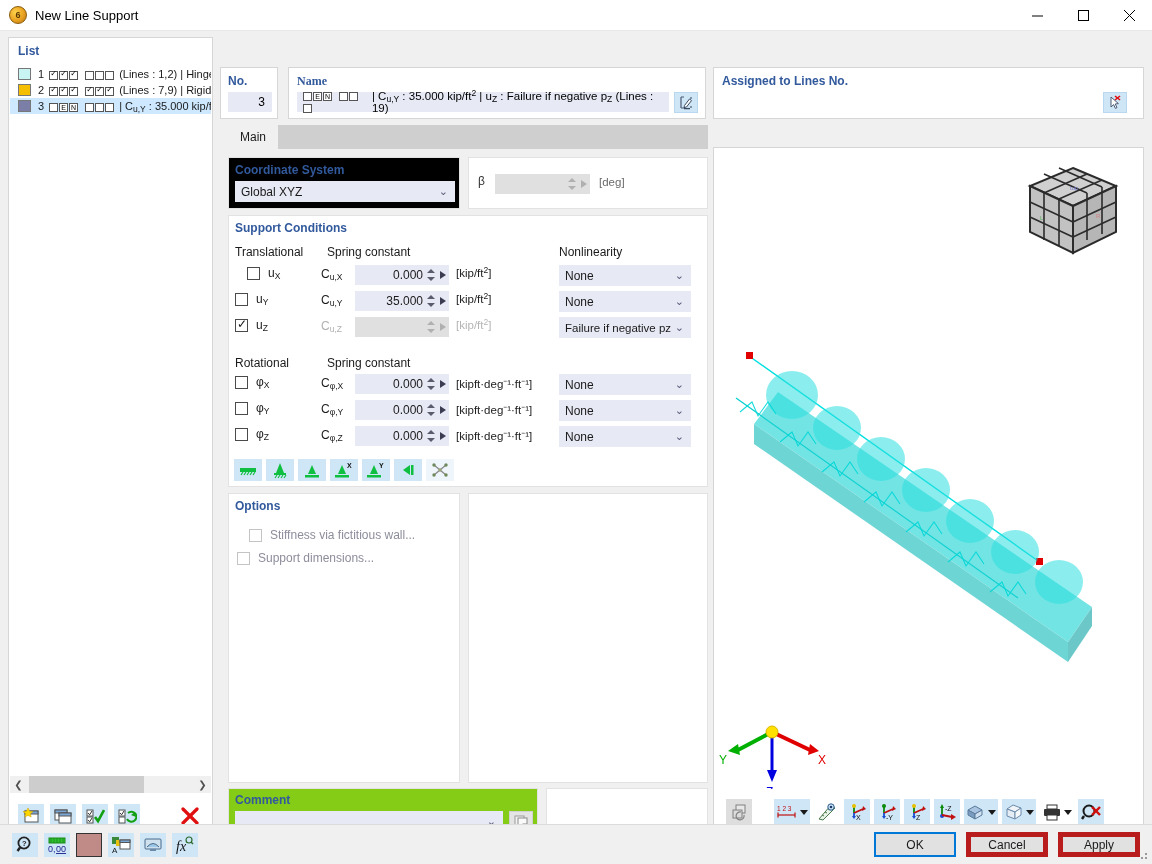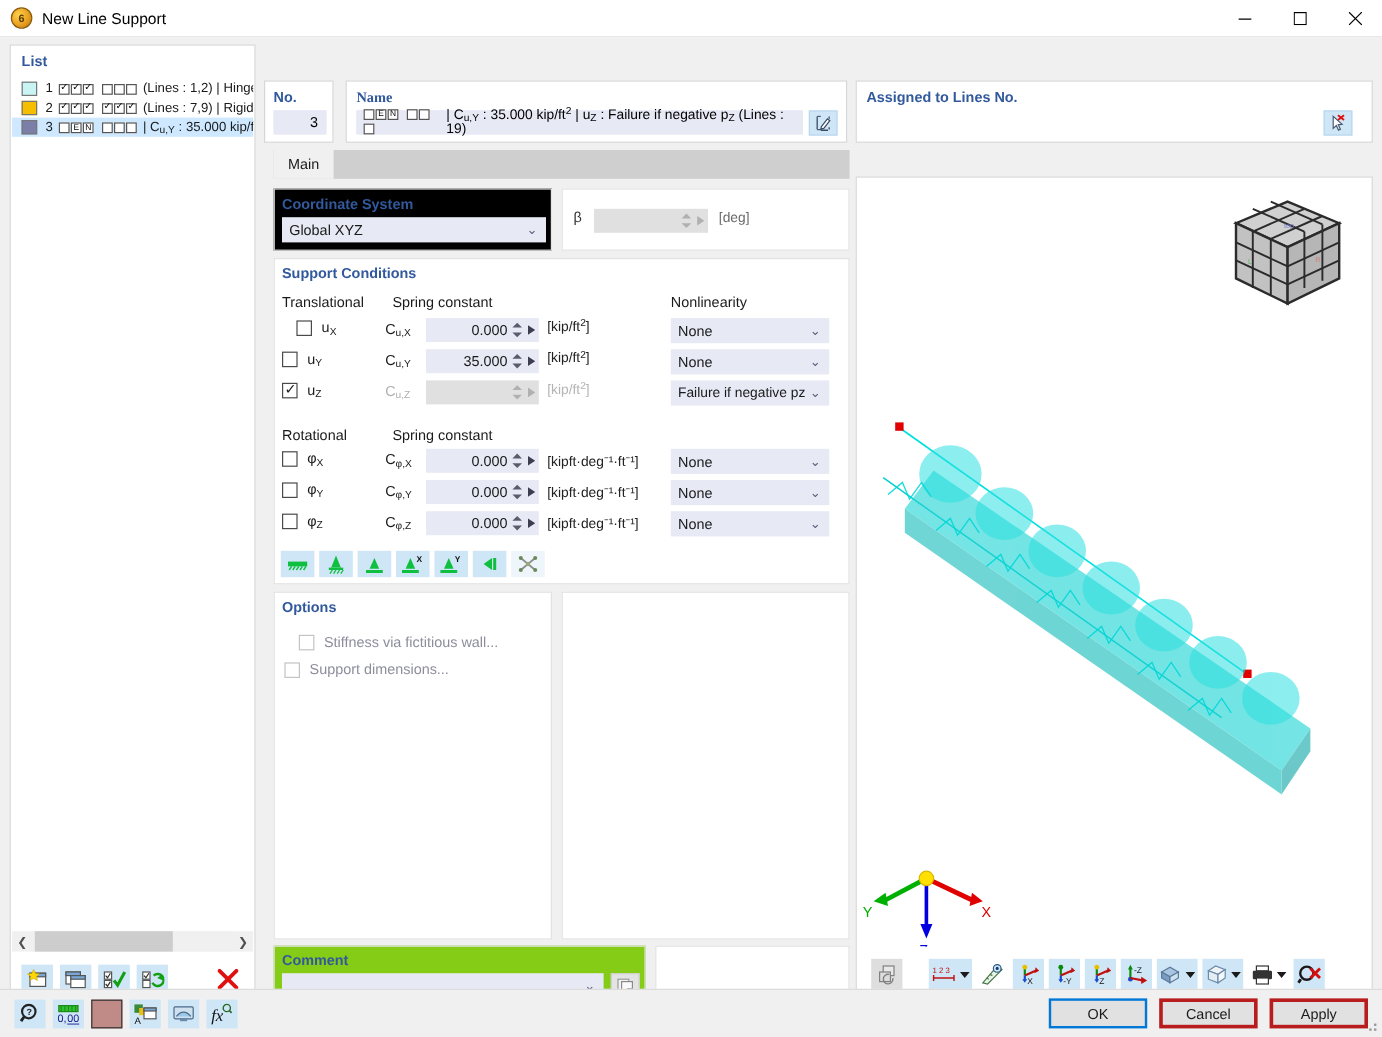--- a/index.html
+++ b/index.html
@@ -252,21 +252,21 @@
     border-top:1px solid #dcdcdc; display:flex; align-items:center;
   }
   .bb-left { display:flex; align-items:center; gap:6px; margin-left:12px; }
   .bb-btn {
     width:26px; height:24px; background:#cfe6f7; display:flex; align-items:center;
     justify-content:center; position:relative;
   }
   .bb-color { width:26px; height:24px; background:#c08a86; border:1px solid #333; }
   .bb-right { margin-left:auto; display:flex; gap:10px; margin-right:12px; }
   .dlg-btn {
-    width:82px; height:25px; background:#e1e1e1; border:3px solid #b91c1c;
+    width:82px; height:25px; background:#e1e1e1; border:5px solid #b91c1c;
     display:flex; align-items:center; justify-content:center; font-size:12px;
   }
   .dlg-btn.default { border:2px solid #0078d7; background:#e1e1e1; }
   .resize-grip { position:absolute; right:3px; bottom:3px; width:12px; height:12px; }
 
   svg { display:block; }
 </style>
 </head>
 <body>
 

